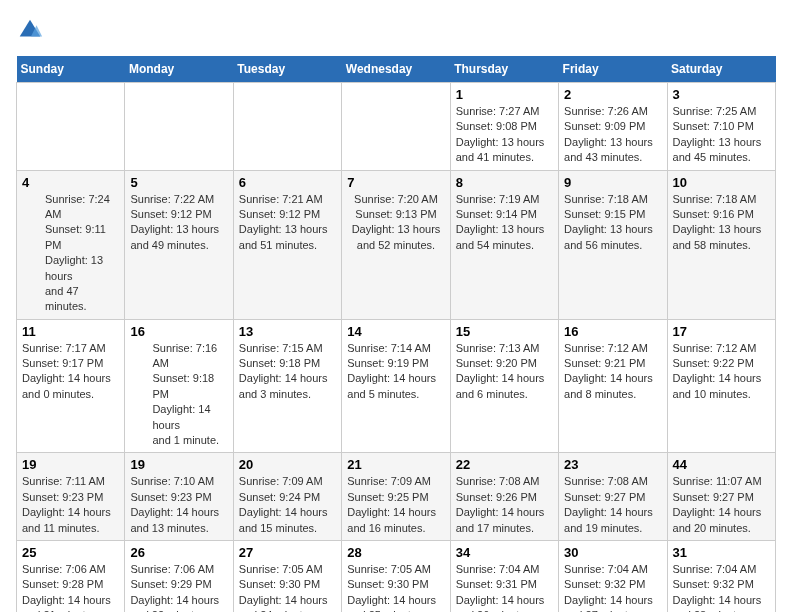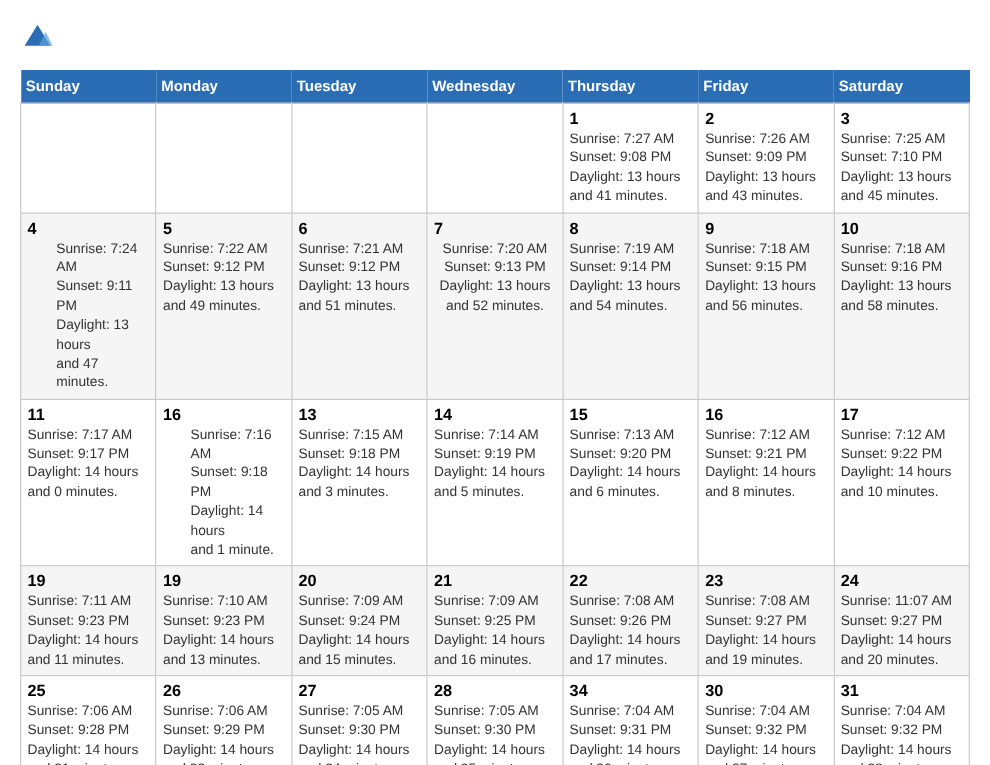--- a/index.html
+++ b/index.html
@@ -289,21 +289,21 @@
 and 17 minutes.</div>
         </td>
         <td>
           <span class="day-num">23</span>
           <div class="day-info" style="white-space: pre-line;">Sunrise: 7:08 AM
 Sunset: 9:27 PM
 Daylight: 14 hours
 and 19 minutes.</div>
         </td>
         <td>
-          <span class="day-num">24</span>
+          <span class="day-num">44</span>
           <div class="day-info" style="white-space: pre-line;">Sunrise: 11:07 AM
 Sunset: 9:27 PM
 Daylight: 14 hours
 and 20 minutes.</div>
         </td>
       </tr>
       <tr>
         <td>
           <span class="day-num">25</span>
           <div class="day-info" style="white-space: pre-line;">Sunrise: 7:06 AM

